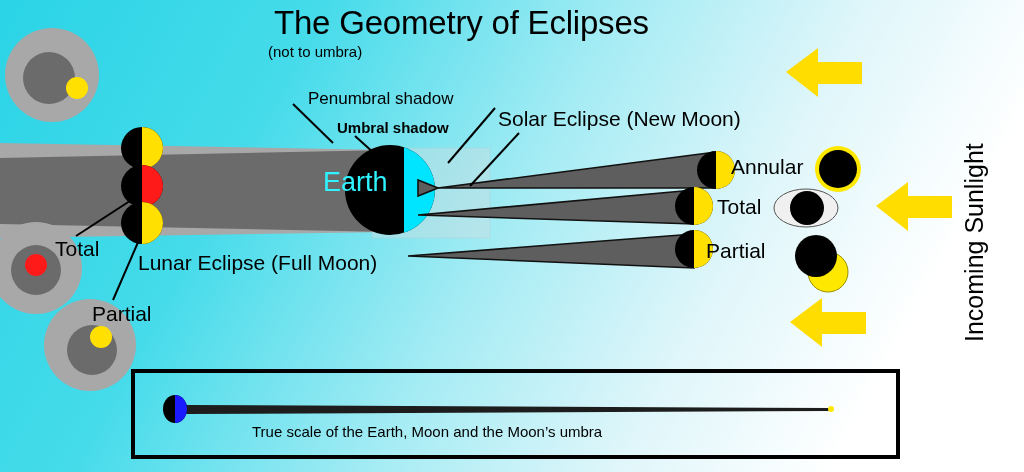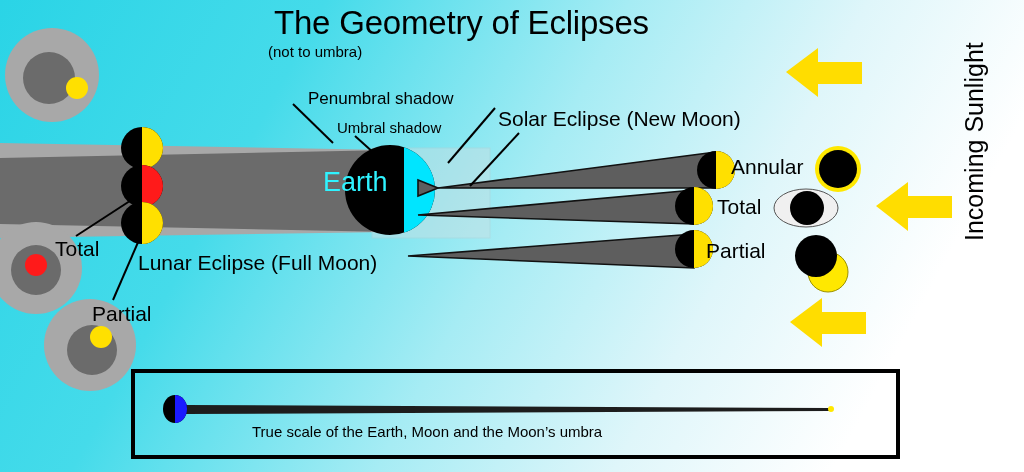--- a/index.html
+++ b/index.html
@@ -5,39 +5,38 @@
 <style>
   html,body{margin:0;padding:0;}
   body{
     width:1024px;height:472px;overflow:hidden;
     font-family:"Liberation Sans","DejaVu Sans",sans-serif;
     background:#2ad4e6;
   }
   #stage{
     position:relative;width:1024px;height:472px;
     background:linear-gradient(100deg,#2ad4e6 0%,#35d8e8 22%,#7ee6f0 50%,#c9f2f7 72%,#f2fbfd 88%,#ffffff 100%);
-    text-align:right;
   }
   svg{display:block;}
   #art{position:absolute;left:0;top:0;}
   .lbl{
     position:absolute;color:#000;white-space:nowrap;
     font-family:"Liberation Sans","DejaVu Sans",sans-serif;
     line-height:1;
   }
   #title{
     left:274px;top:6px;font-size:33px;letter-spacing:-0.2px;
   }
   #subtitle{left:268px;top:44px;font-size:15px;}
   #lab-penumbral{left:85px;top:88px;font-size:22px;}
   #lab-total-l{left:55px;top:238px;font-size:21px;}
   #lab-partial-l{left:92px;top:303px;font-size:21px;}
   #lab-lunar{left:138px;top:252px;font-size:21px;}
   #lab-pen-shadow{left:308px;top:90px;font-size:17px;}
-  #lab-umb-shadow{left:337px;top:120px;font-size:15px;}
+  #lab-umb-shadow{left:337px;top:120px;font-size:15px;font-weight:bold;}
   #lab-solar{left:498px;top:108px;font-size:21px;}
   #lab-earth{left:323px;top:169px;font-size:27px;color:#2ff3ff;}
   #lab-annular{left:731px;top:156px;font-size:21px;}
   #lab-total-r{left:717px;top:196px;font-size:21px;}
   #lab-partial-r{left:706px;top:240px;font-size:21px;}
   #lab-scale{left:232px;top:424px;font-size:15px;margin-left:20px;}
   #lab-sun{
     left:962px;top:42px;width:24px;height:300px;
     font-size:25px;
     writing-mode:vertical-rl;transform:rotate(180deg);

